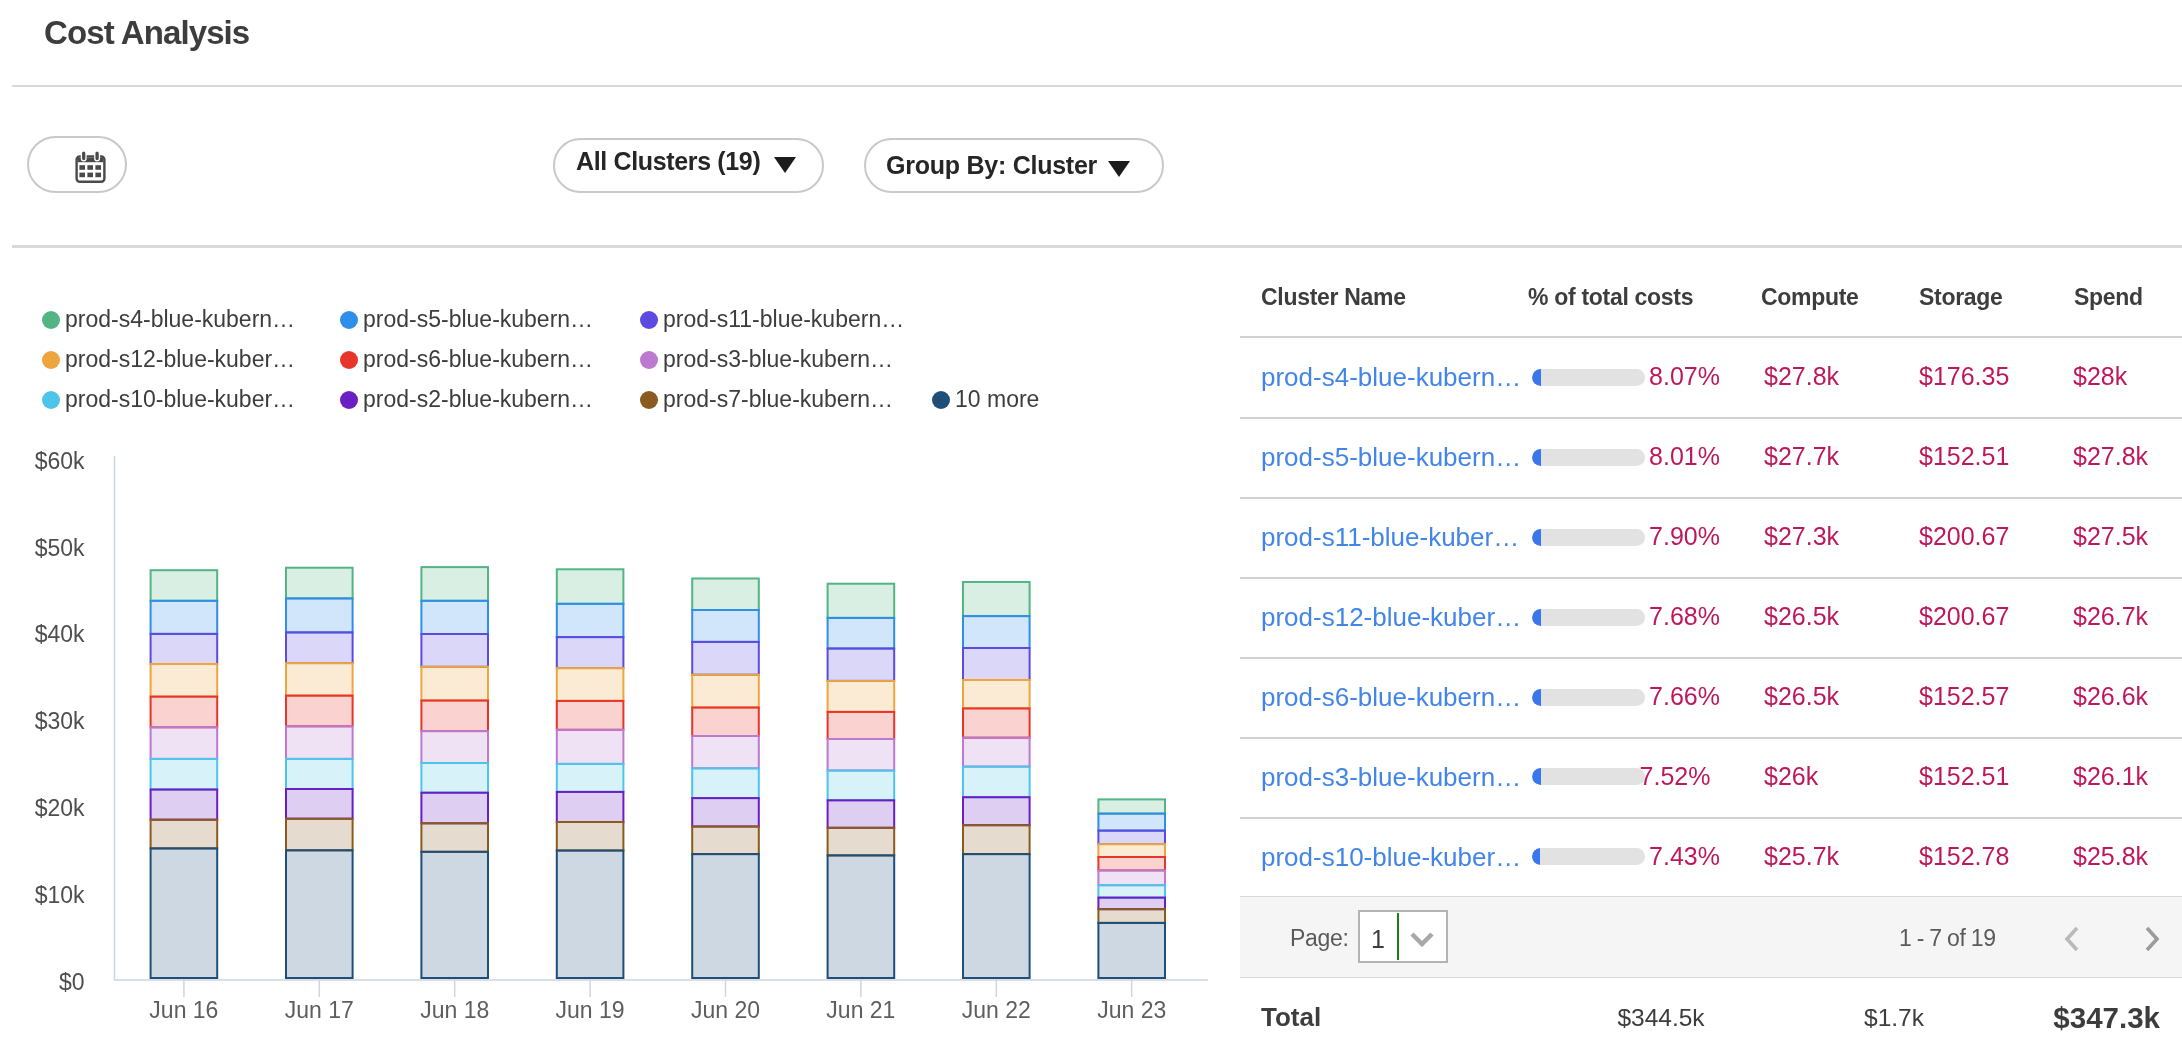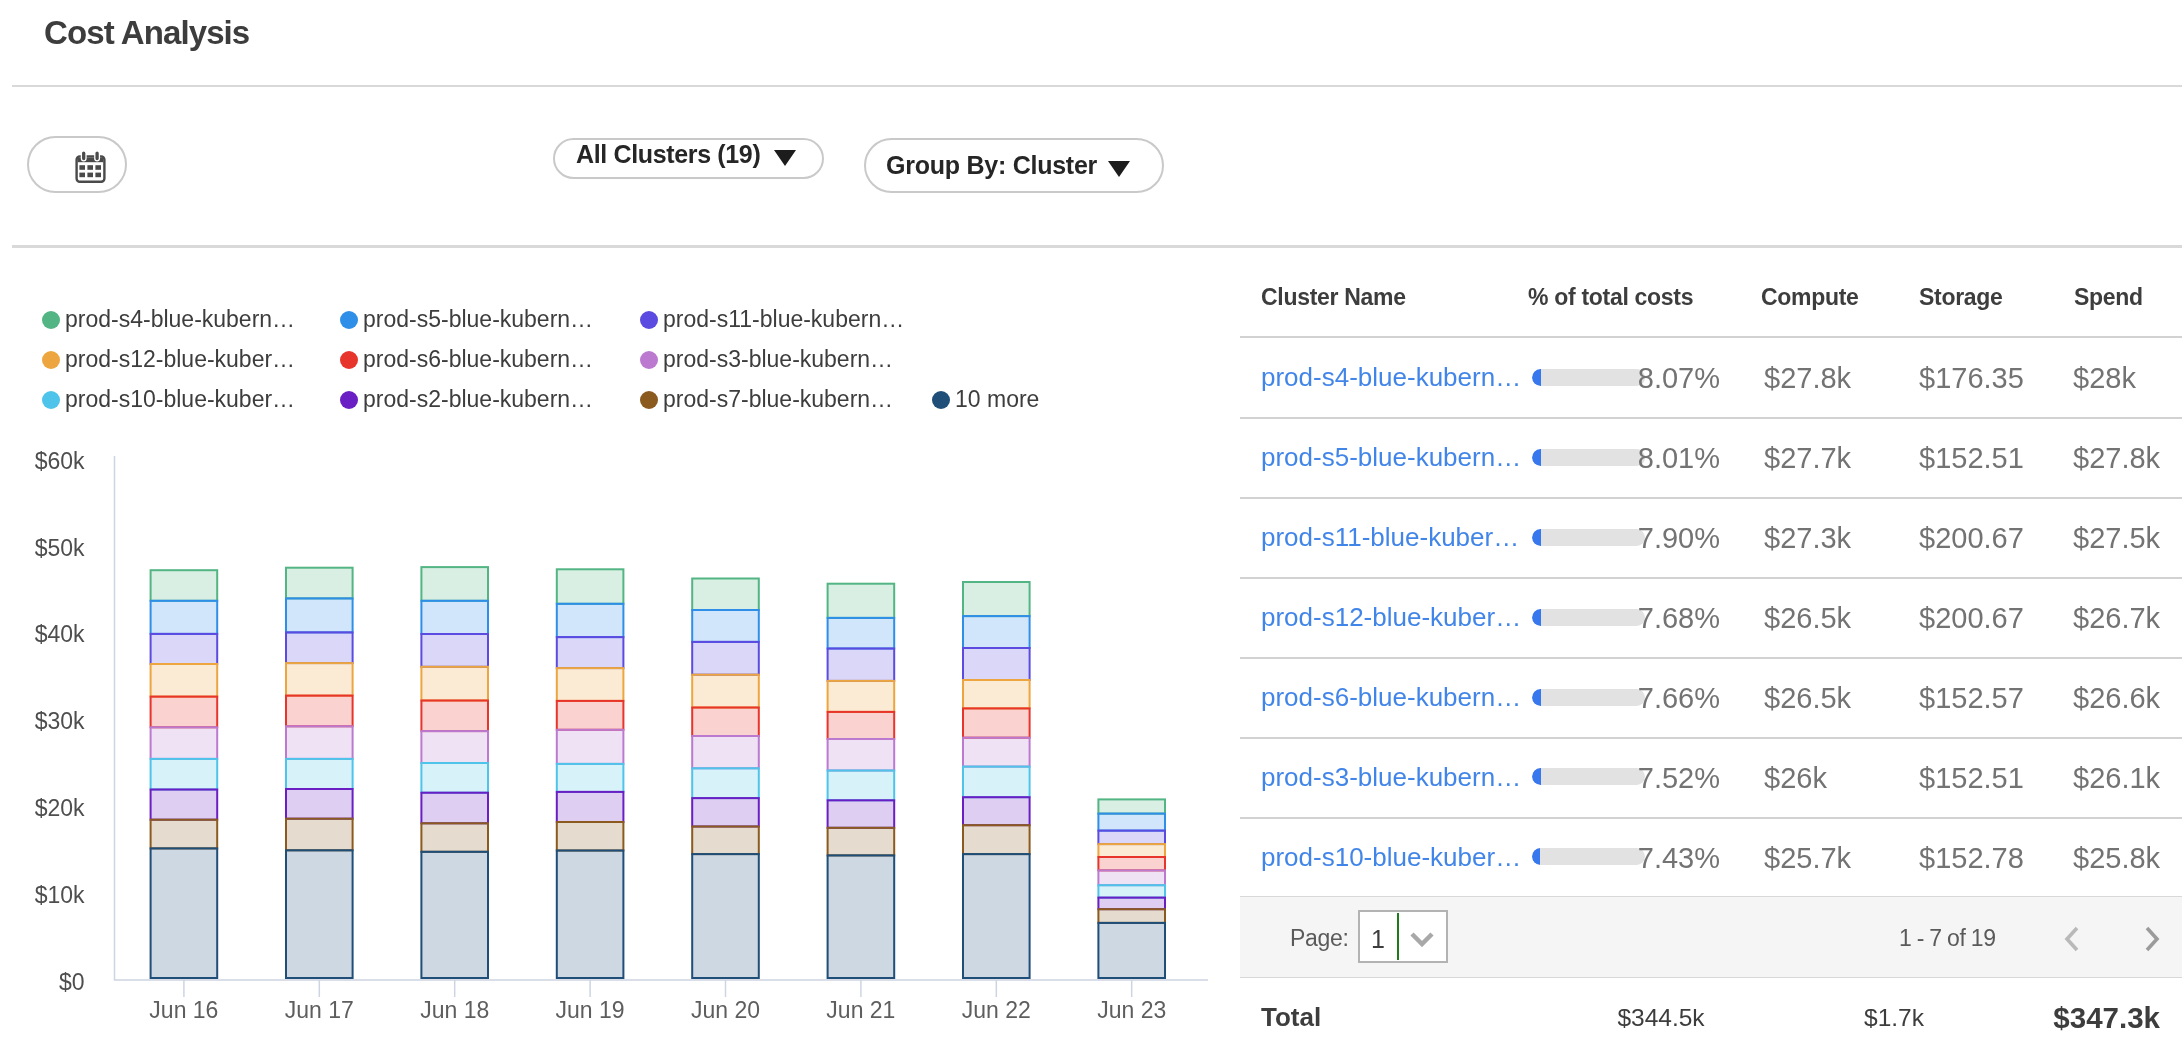--- a/index.html
+++ b/index.html
@@ -8,21 +8,21 @@
 .hr { position:absolute; left:12px; width:2170px; height:2px; background:#d9d9d9; }
 .pill { position:absolute; display:flex; align-items:center; border:2px solid #c9c9c9;
   border-radius:30px; background:#fff; font-weight:700; color:#262626; }
 .tri { width:0; height:0; border-left:11.5px solid transparent; border-right:11.5px solid transparent;
   border-top:16px solid #1c1c1c; margin-top:6px; }
 .leg { display:flex; align-items:center; font-size:23px; color:#3d3d3d; }
 .dot { width:18px; height:18px; border-radius:50%; margin-right:5px; flex:none; }
 .th { font-size:23px; font-weight:700; letter-spacing:-0.3px; color:#3d3d3d; }
 .hline { height:1.5px; background:#d2d2d2; }
 .link { font-size:26px; color:#4285e8; text-decoration:none; }
-.val { font-size:29px; color:#737373; }
+.val { font-size:25px; color:#be185d; }
 .pbar { width:113px; height:17px; border-radius:9px; background:#e2e2e2; overflow:hidden; }
 .pfill { height:17px; background:#3778EF; border-radius:9px 0 0 9px; }
 .band { background:#f5f5f5; border-top:1.5px solid #d8d8d8; border-bottom:1.5px solid #d8d8d8; }
 .ptxt { font-size:23px; letter-spacing:-0.3px; color:#5a5a5a; }
 .selbox { background:#fff; border:2px solid #b3b3b3; }
 .selnum { position:absolute; left:11px; top:13px; font-size:25px; color:#3d3d3d; }
 .greenline { position:absolute; left:37px; top:1px; bottom:1px; width:1.6px; background:#1c7c1c; }
 </style></head>
 <body>
 <div class="abs" style="left:44px;top:14px;font-size:33px;font-weight:700;letter-spacing:-0.9px;color:#3d3d3d">Cost Analysis</div>
@@ -39,21 +39,21 @@
 <rect x="4.4" y="15.2" width="5.6" height="4.6"></rect>
           <rect x="12.4" y="15.2" width="5.6" height="4.6"></rect>
           <rect x="20.4" y="15.2" width="5.6" height="4.6"></rect>
 <rect x="4.4" y="22.6" width="5.6" height="4.6"></rect>
           <rect x="12.4" y="22.6" width="5.6" height="4.6"></rect>
           <rect x="20.4" y="22.6" width="5.6" height="4.6"></rect>
 </g>
 </svg>
     </span>
 </div>
-<div class="pill" style="left:553px;top:138px;height:41px;padding:0 26px 8px 21px;font-size:25px;letter-spacing:-0.35px">
+<div class="pill" style="left:553px;top:138px;height:55px;padding:0 26px 8px 21px;font-size:25px;letter-spacing:-0.35px">
   <span>All Clusters (19)</span>
     <span class="tri" style="margin-left:14px"></span>
 </div>
 <div class="pill" style="left:864px;top:138px;height:55px;padding:0 32px 0 20px;font-size:25px;letter-spacing:-0.25px">
   <span>Group By: Cluster</span>
     <span class="tri" style="margin-left:11px"></span>
 </div>
 <div class="hr" style="top:245px;height:3px"></div>
 
 <div class="abs leg" style="left:42px;top:306px">
@@ -252,21 +252,21 @@
   </div>
 <div class="abs val" style="left:1630px;top:682px;width:90px;text-align:right">7.66%</div>
 <div class="abs val" style="left:1764px;top:682px">$26.5k</div>
 <div class="abs val" style="left:1919px;top:682px">$152.57</div>
 <div class="abs val" style="left:2073px;top:682px">$26.6k</div>
 <div class="abs hline" style="left:1240px;top:737px;width:942px"></div>
 <a class="abs link" style="left:1261px;top:762px">prod-s3-blue-kubern…</a>
 <div class="abs pbar" style="left:1532px;top:768px">
     <div class="pfill" style="width:8.5px"></div>
   </div>
-<div class="abs val" style="left:1630px;top:762px;width:90px;text-align:right">7.52%</div>
+<div class="abs val" style="left:1630px;top:762px;width:90px;text-align:center">7.52%</div>
 <div class="abs val" style="left:1764px;top:762px">$26k</div>
 <div class="abs val" style="left:1919px;top:762px">$152.51</div>
 <div class="abs val" style="left:2073px;top:762px">$26.1k</div>
 <div class="abs hline" style="left:1240px;top:817px;width:942px"></div>
 <a class="abs link" style="left:1261px;top:842px">prod-s10-blue-kuber…</a>
 <div class="abs pbar" style="left:1532px;top:848px">
     <div class="pfill" style="width:8.4px"></div>
   </div>
 <div class="abs val" style="left:1630px;top:842px;width:90px;text-align:right">7.43%</div>
 <div class="abs val" style="left:1764px;top:842px">$25.7k</div>

